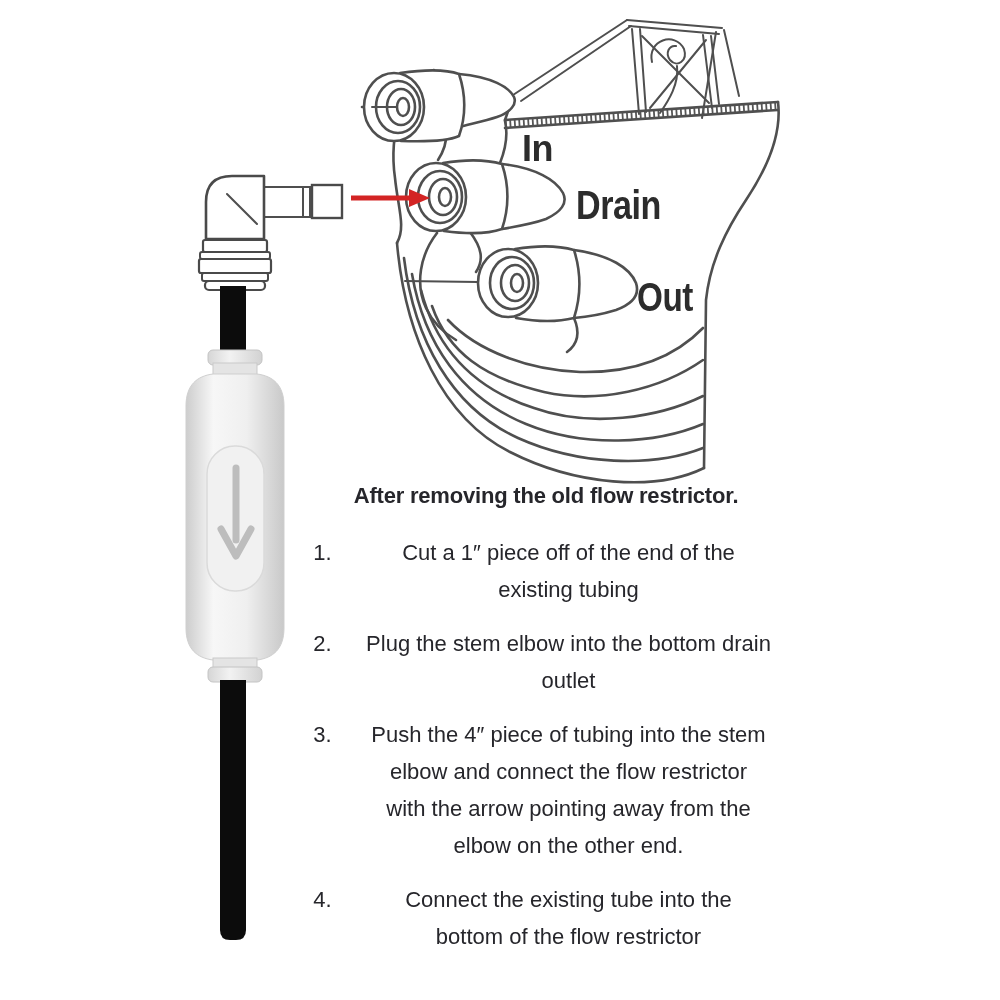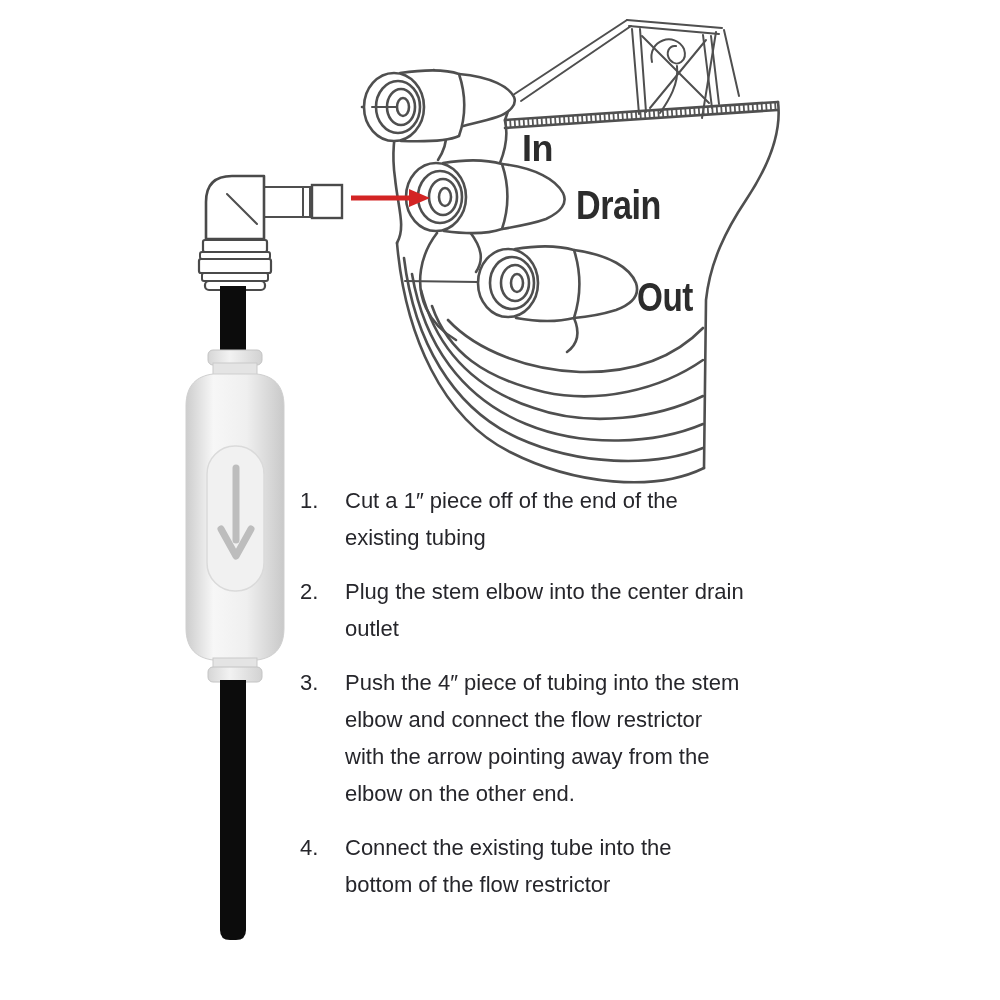--- a/index.html
+++ b/index.html
@@ -1,18 +1,19 @@
 <!DOCTYPE html>
 <html><head>
 <meta charset="utf-8">
 <style>
   html,body{margin:0;padding:0;background:#ffffff;}
   .canvas{
     position:relative;width:1000px;height:1000px;background:#ffffff;overflow:hidden;
     font-family:"Liberation Sans",sans-serif;
+    text-align:center;
   }
   svg{position:absolute;left:0;top:0;}
   .line{fill:none;stroke:#4f4f4f;stroke-width:2.6;stroke-linecap:round;stroke-linejoin:round;}
   .thin{fill:none;stroke:#4f4f4f;stroke-width:2;stroke-linecap:round;stroke-linejoin:round;}
   .whiteline{fill:#ffffff;stroke:#4f4f4f;stroke-width:2.6;stroke-linejoin:round;}
   .hatch{fill:none;stroke:#565656;stroke-width:7;stroke-dasharray:1.8 2.7;}
   .portlabel{font-family:"Liberation Sans",sans-serif;font-weight:bold;fill:#2c2c2c;letter-spacing:-0.5px;}
   .instructions{position:absolute;left:300px;top:482px;width:492px;color:#26262b;}
   .heading{font-size:22px;font-weight:bold;letter-spacing:-0.2px;margin:0 0 24px 0;line-height:28px;}
   .item{display:flex;margin:0 0 17px 0;font-size:22px;line-height:37px;}
@@ -163,30 +164,31 @@
         </g>
         <rect x="213" y="658" width="44" height="11" fill="#e4e4e4" stroke="#c9c9c9" stroke-width="1"></rect>
         <rect x="208" y="667" width="54" height="15" rx="5" fill="url(#colletGrad)" stroke="#c4c4c4" stroke-width="1"></rect>
       </g>
 
       <path d="M 220 680 L 246 680 L 246 930 Q 246 940 236 940 L 230 940 Q 220 940 220 930 Z" fill="#0c0c0c"></path>
     </g>
   </svg>
 
   <div class="instructions">
+    <p class="heading">After removing the old flow restrictor.</p>
 
     <div class="item">
       <span class="num">1.</span>
       <span class="itext">Cut a 1″ piece off of the end of the
 existing tubing</span>
     </div>
 
     <div class="item">
       <span class="num">2.</span>
-      <span class="itext">Plug the stem elbow into the center drain
+      <span class="itext">Plug the stem elbow into the bottom drain
 outlet</span>
     </div>
 
     <div class="item">
       <span class="num">3.</span>
       <span class="itext">Push the 4″ piece of tubing into the stem
 elbow and connect the flow restrictor
 with the arrow pointing away from the
 elbow on the other end.</span>
     </div>

